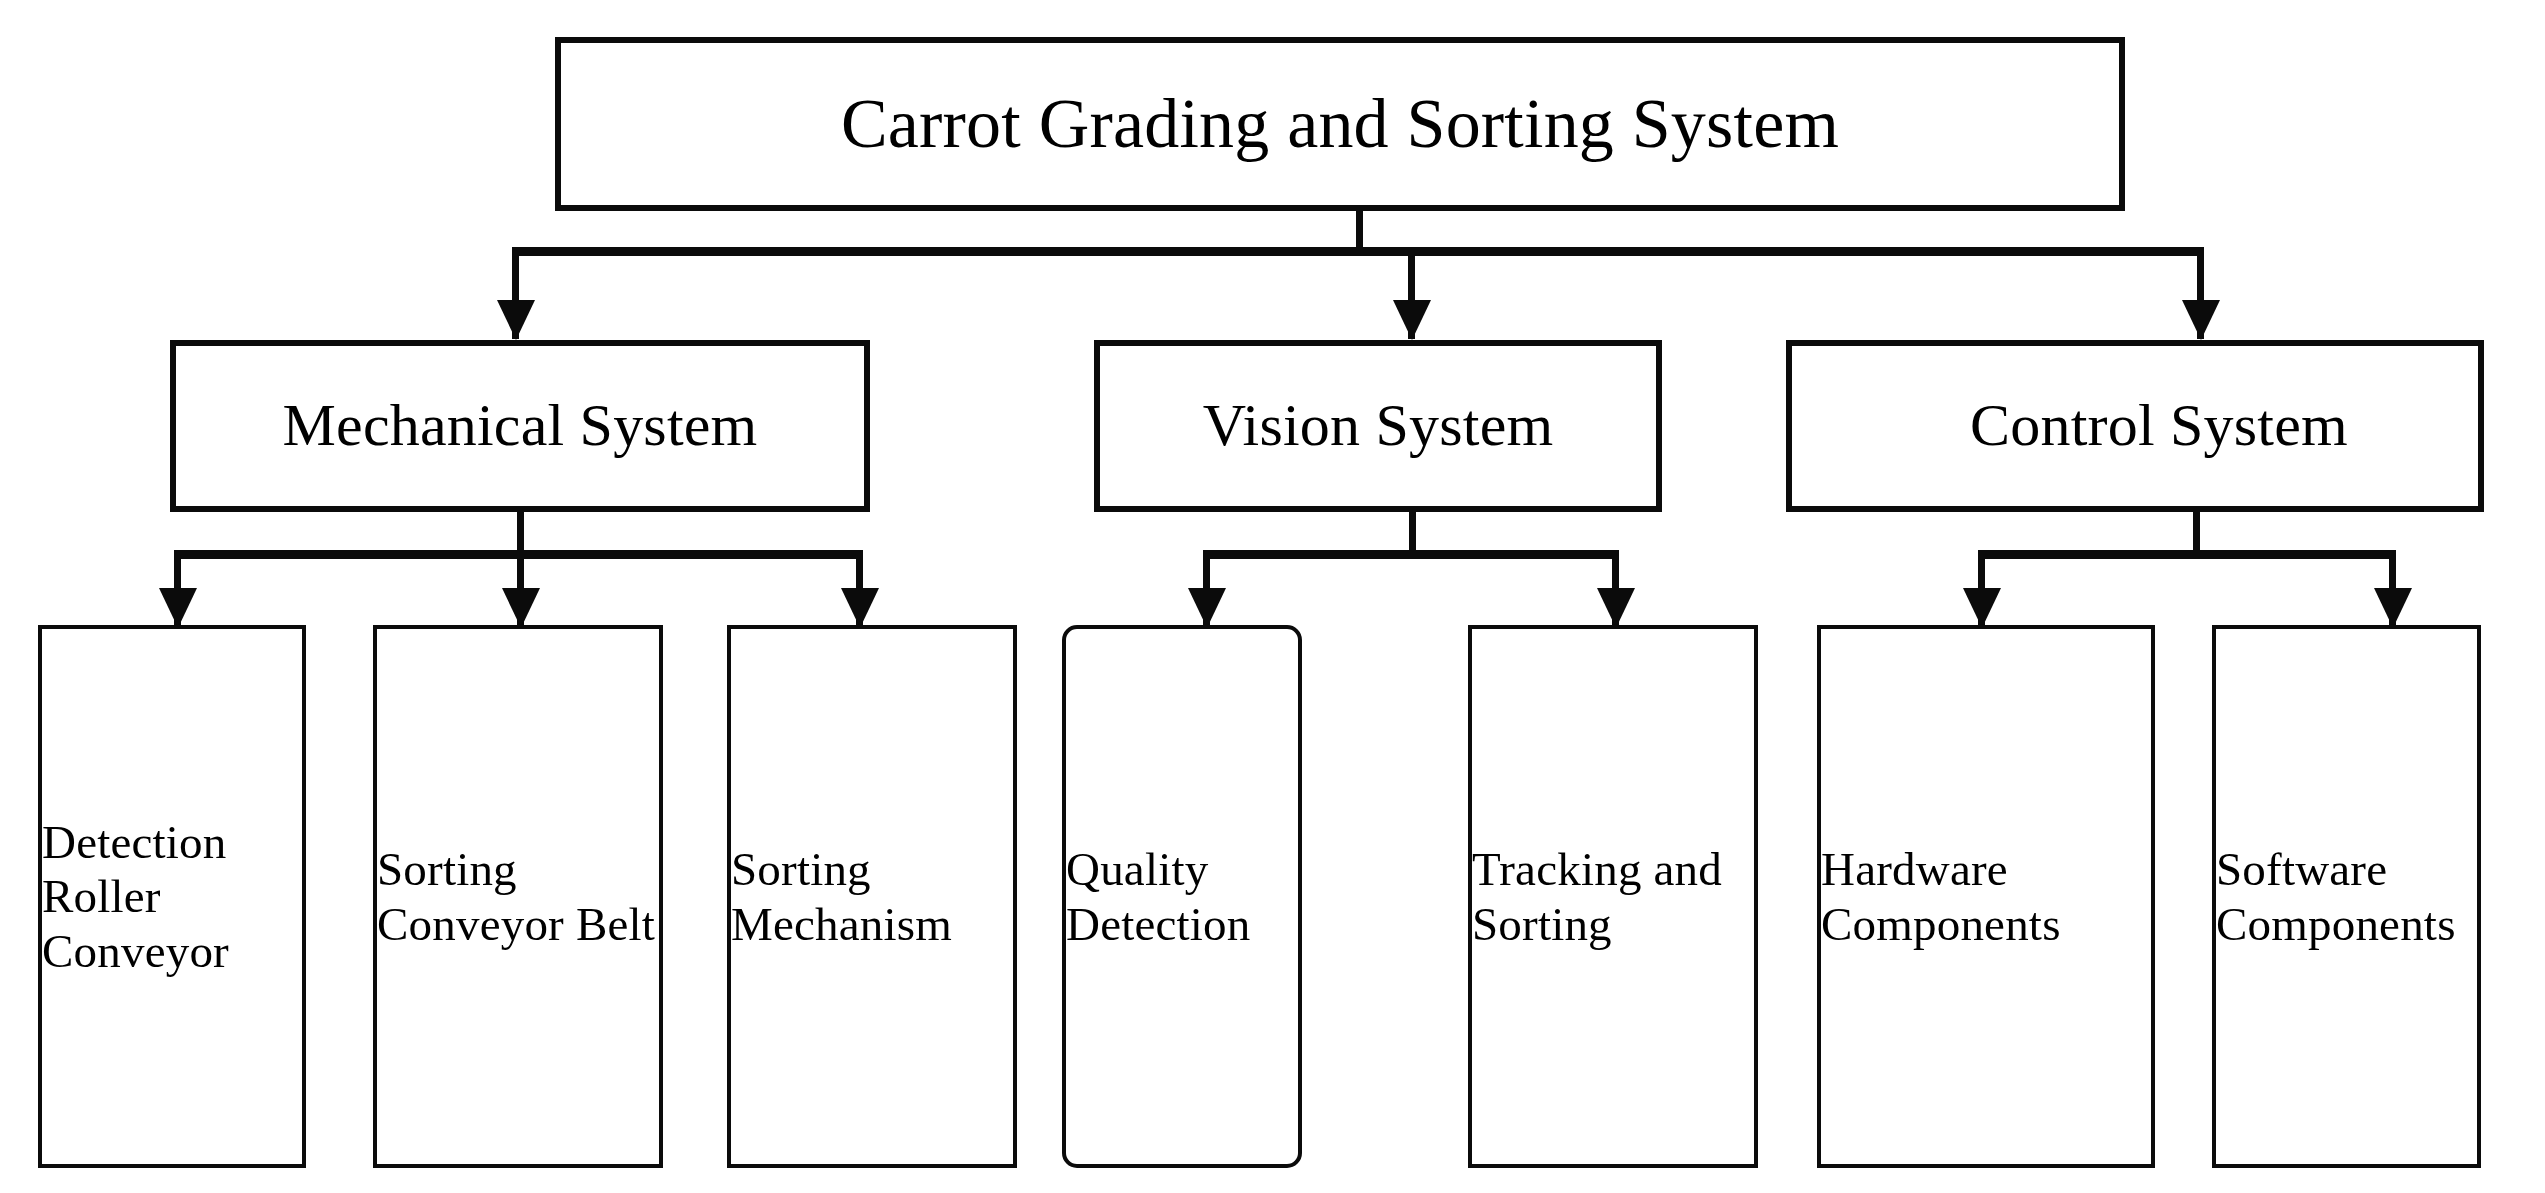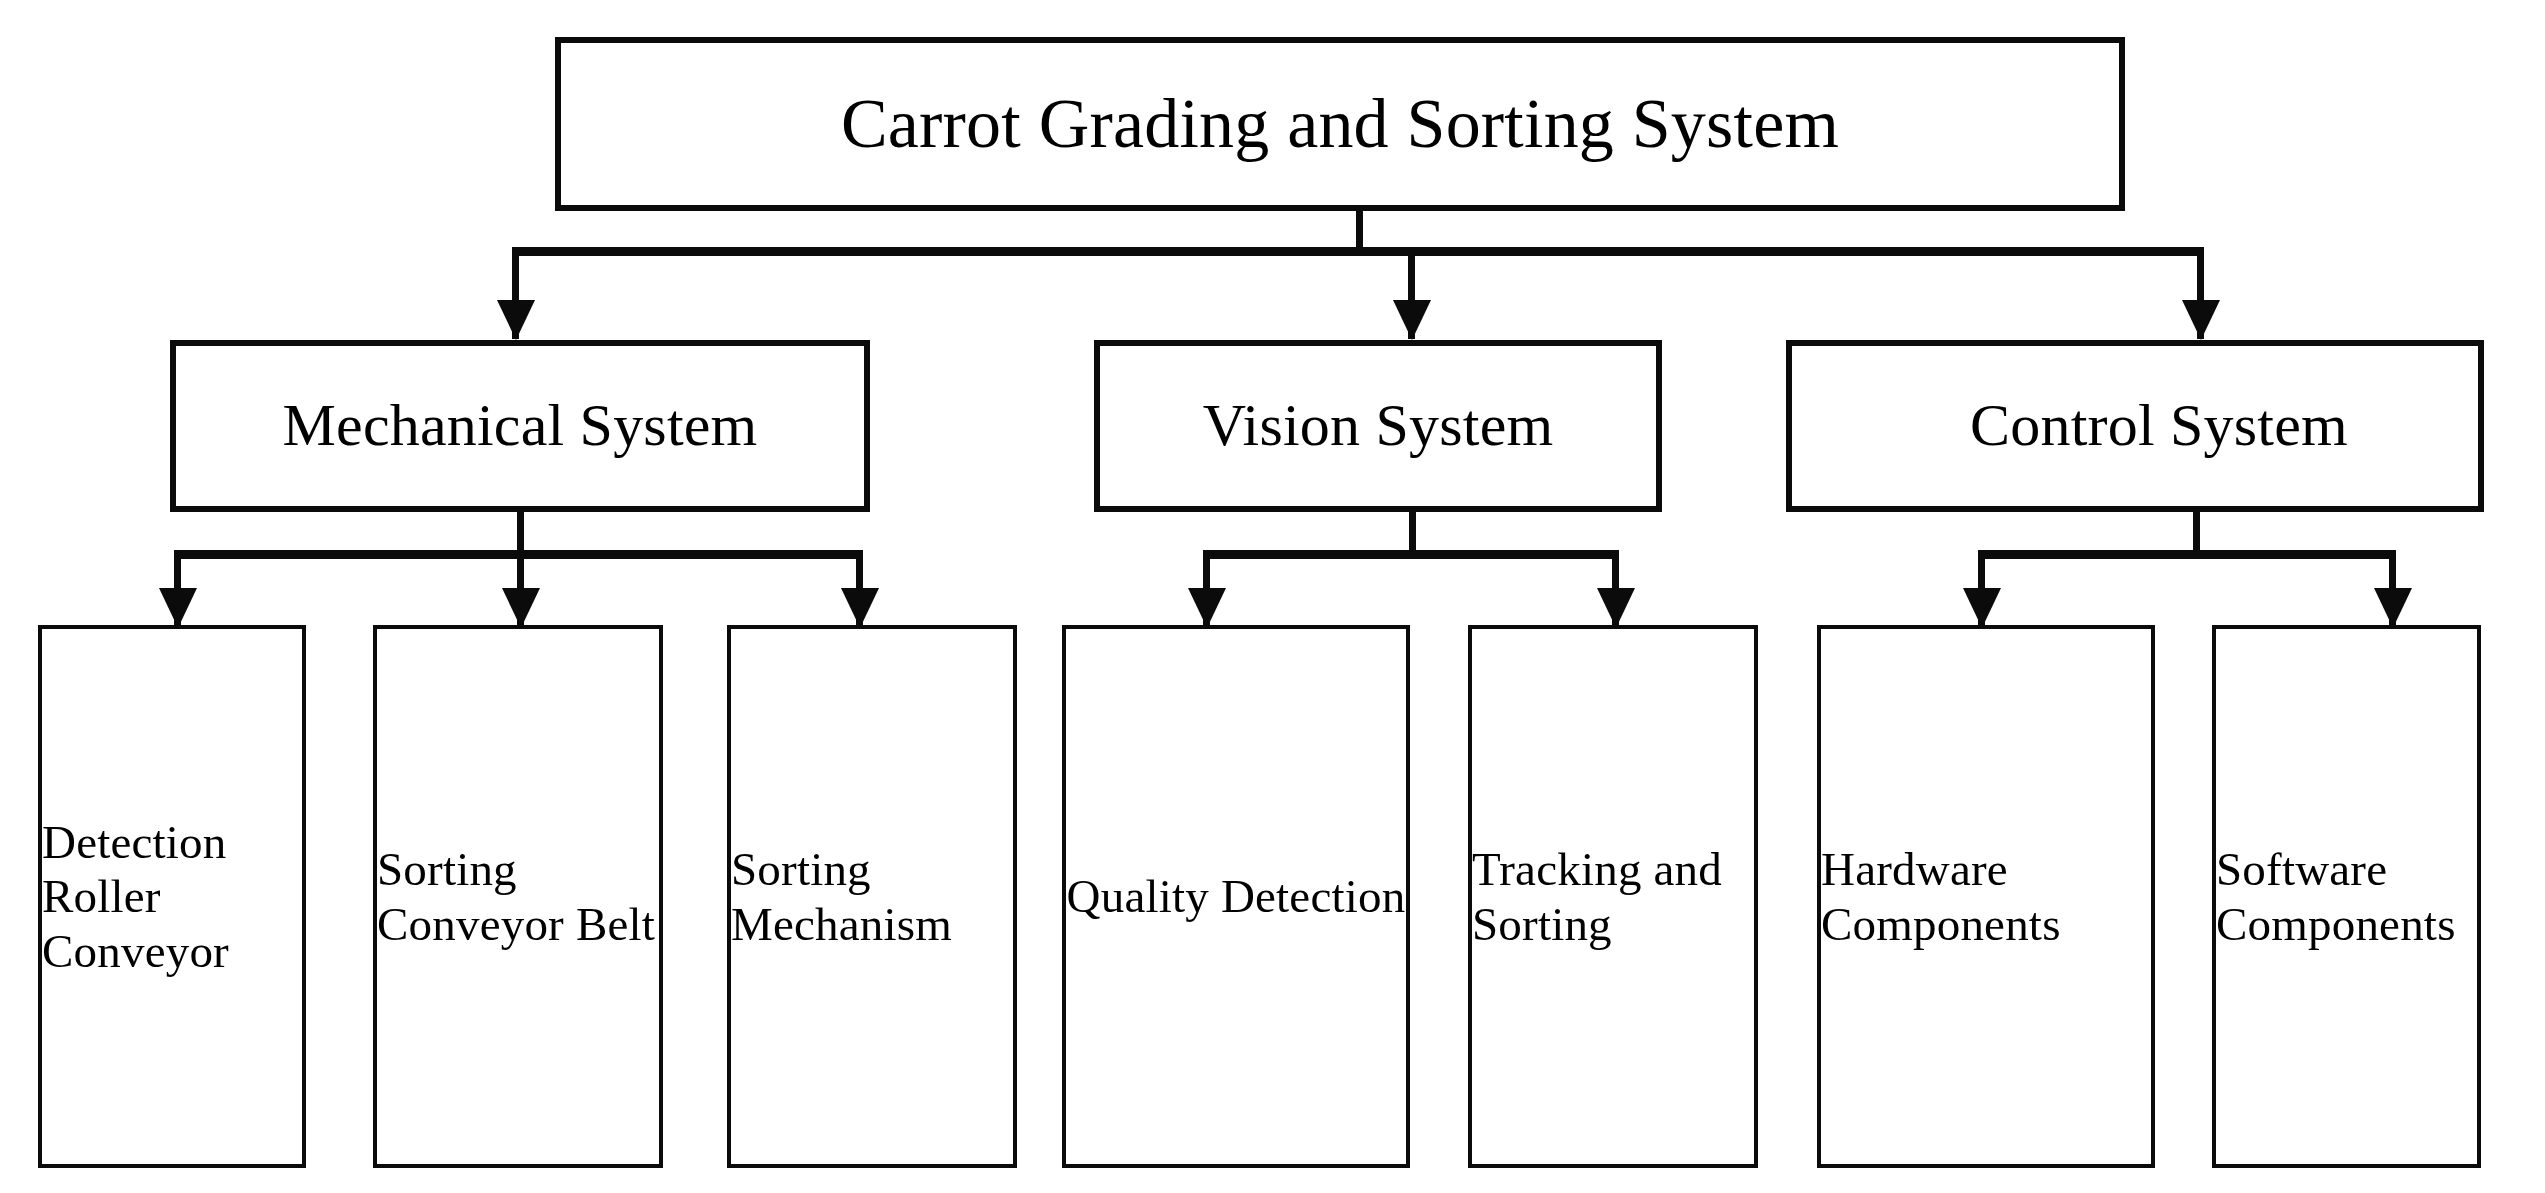--- a/index.html
+++ b/index.html
@@ -56,21 +56,21 @@
   
   .node-l2 {
     top: 625px;
     height: 543px;
     border-width: 4px;
   }
   .node-l2 .label { font-size: 47px; }
   #node-detection-roller-conveyor { left: 38px;   width: 268px; }
   #node-sorting-conveyor-belt     { left: 373px;  width: 290px; }
   #node-sorting-mechanism         { left: 727px;  width: 290px; }
-  #node-quality-detection         { left: 1062px; width: 348px; }
+  #node-quality-detection         { left: 1062px; width: 240px; border-radius: 15px; }
   #node-tracking-and-sorting      { left: 1468px; width: 290px; }
   #node-hardware-components       { left: 1817px; width: 338px; }
   #node-software-components       { left: 2212px; width: 269px; }
 
   
   .conn {
     position: absolute;
     background: #0b0b0b;
   }
   .vline { width: 7px; }

